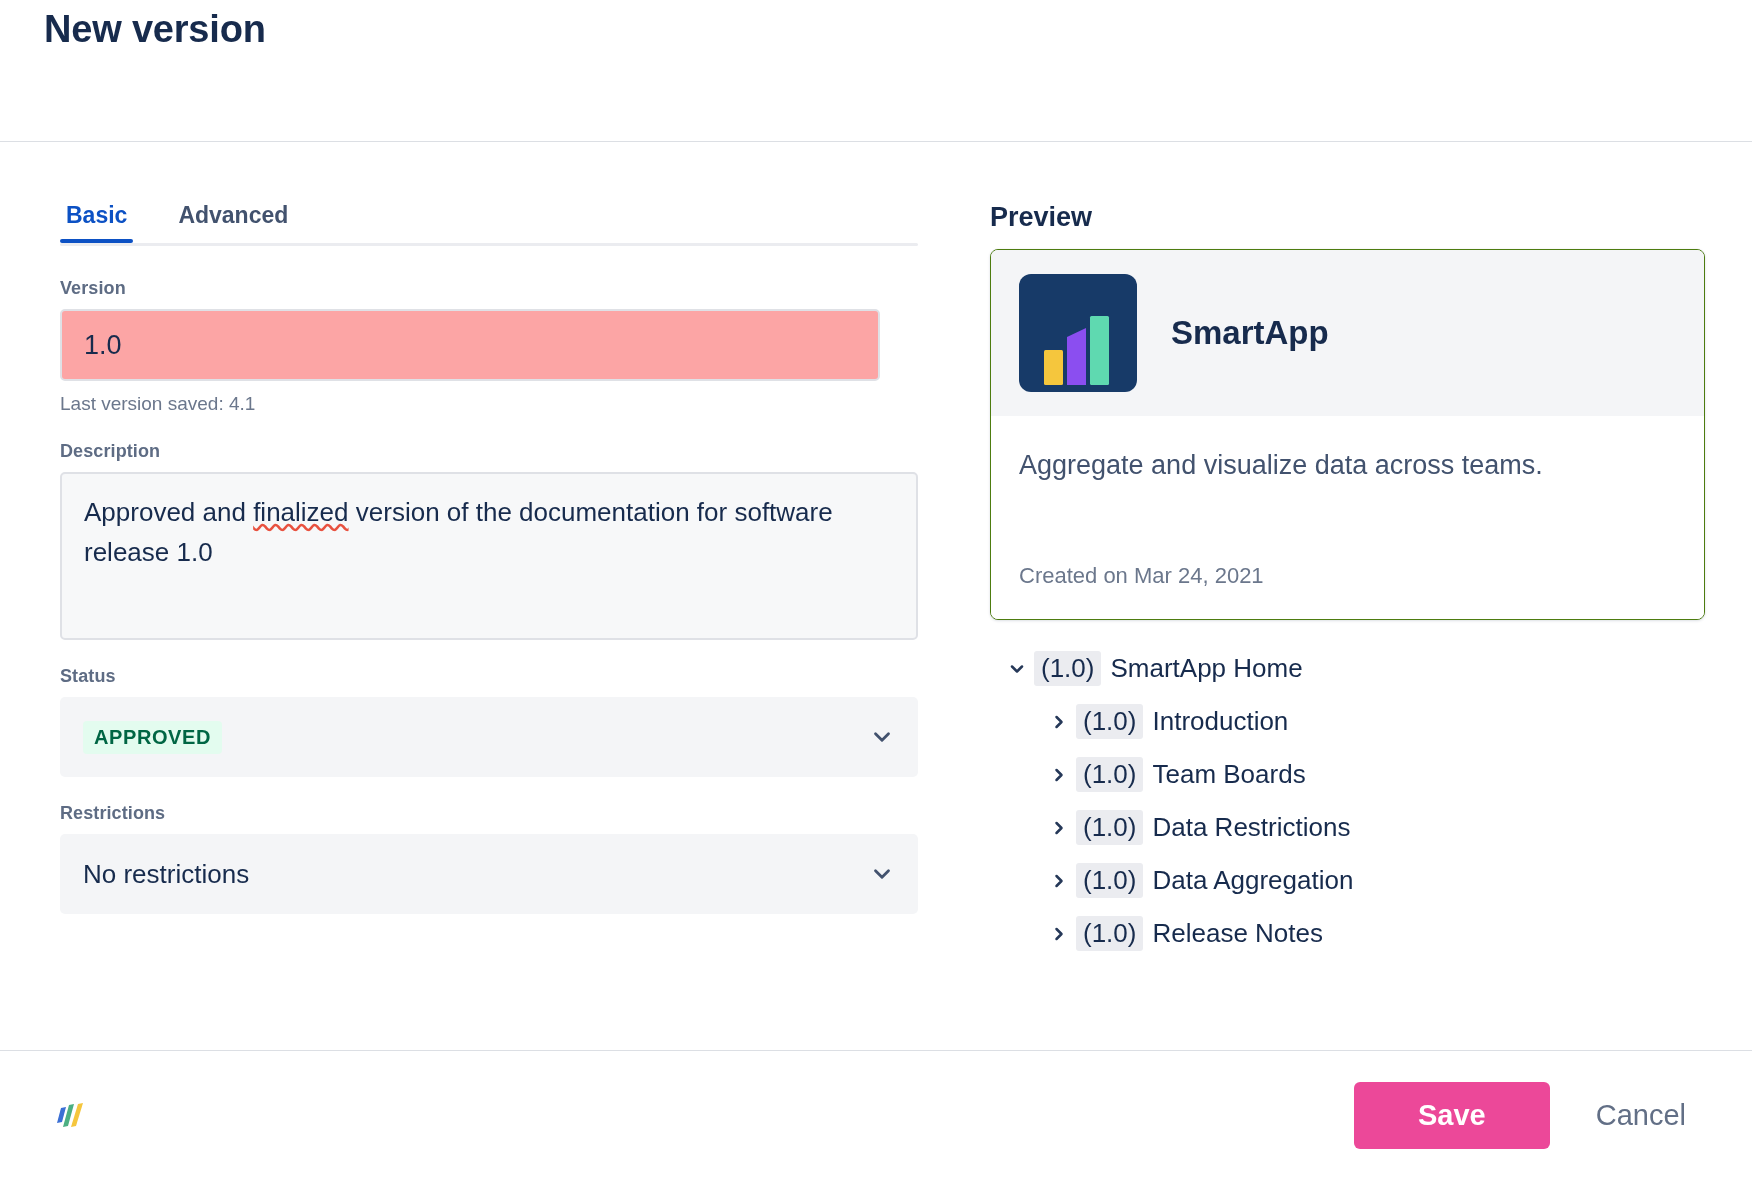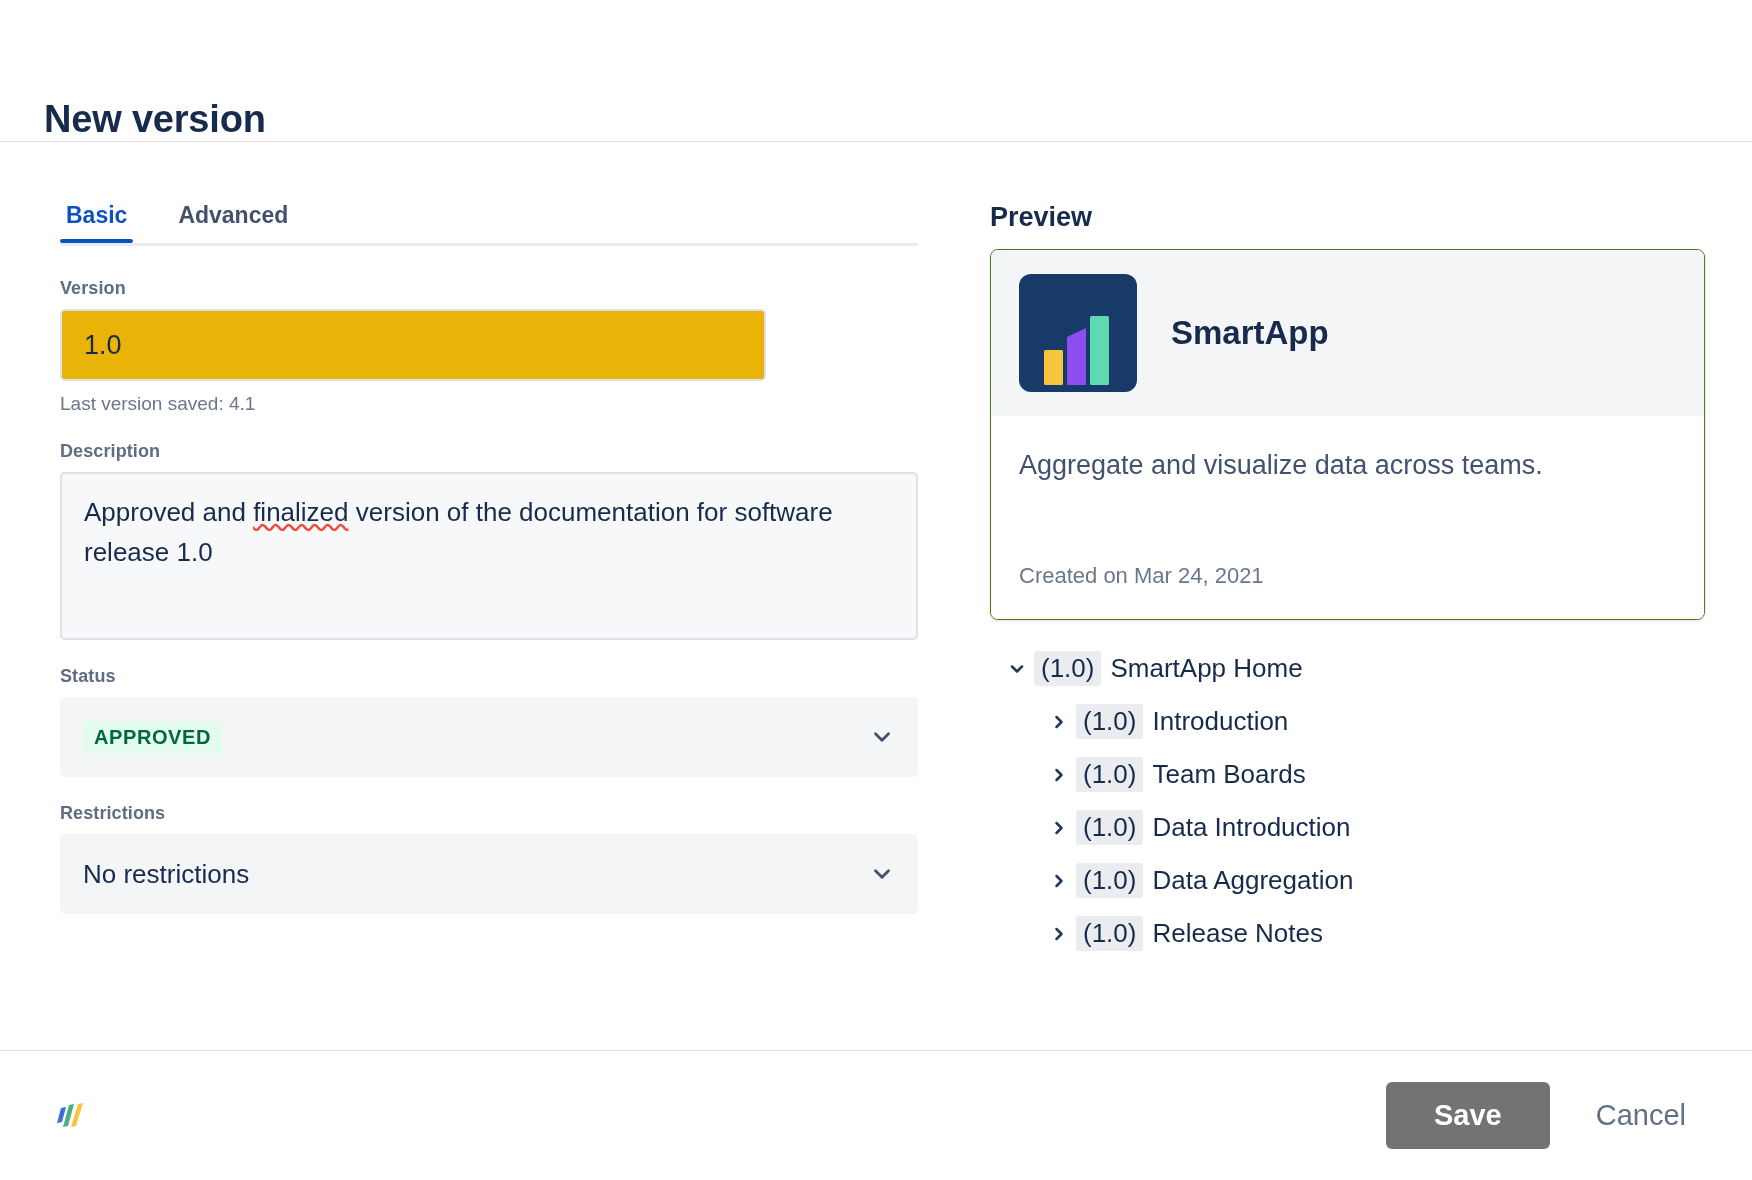--- a/index.html
+++ b/index.html
@@ -7,22 +7,22 @@
     width: 1752px; height: 1180px;
     background: #ffffff;
     font-family: "Liberation Sans", sans-serif;
     -webkit-font-smoothing: antialiased;
   }
   .dialog { position: relative; width: 1752px; height: 1180px; display: flex; flex-direction: column; background:#fff; }
 
   
   .dialog-header {
     height: 142px; flex: 0 0 142px;
-    display: flex; align-items: flex-end;
-    padding: 0 44px;
+    display: flex; align-items: flex-start;
+    padding: 8px 44px;
     border-bottom: 1px solid #dcdfe4;
   }
   .dialog-title { font-size: 38px; font-weight: 600; color: #172b4d; letter-spacing: -0.2px; }
 
   
   .dialog-body { flex: 1 1 auto; display: flex; position: relative; overflow: hidden; }
   .col-form { width: 990px; flex: 0 0 990px; padding: 60px 0 0 60px; }
   .col-preview { flex: 1 1 auto; padding: 60px 40px 0 0; position: relative; }
 
   
@@ -32,22 +32,22 @@
   .tab.active:after {
     content: ""; position: absolute; left: 0; right: 0; bottom: 0;
     height: 4px; background: #0c51c4; border-radius: 2px;
   }
   .tabs-rule { height: 3px; background: #ebecf0; width: 858px; margin-bottom: 32px; border-radius:2px; }
 
   
   .field { margin-bottom: 26px; }
   .field-label { font-size: 18px; font-weight: 700; color: #5e6c84; margin-bottom: 10px; letter-spacing: 0.1px; }
   .text-input {
-    width: 706px; height: 72px;
-    background: #eab308; border: 2px solid #dfe1e6; border-radius: 5px;
+    width: 820px; height: 72px;
+    background: #fca5a5; border: 2px solid #dfe1e6; border-radius: 5px;
     font-size: 27px; color: #172b4d;
     padding: 0 22px; display: flex; align-items: center;
     font-family: "Liberation Sans", sans-serif;
   }
   .helper-text { font-size: 19px; color: #6b778c; margin-top: 12px; }
   .textarea {
     width: 858px; height: 168px;
     background: #f7f8f9; border: 2px solid #dfe1e6; border-radius: 5px;
     font-size: 26px; color: #172b4d; line-height: 1.55;
     padding: 18px 22px;
@@ -104,22 +104,22 @@
   .dialog-footer {
     height: 130px; flex: 0 0 130px;
     border-top: 1px solid #dcdfe4;
     display: flex; align-items: center; justify-content: space-between;
     padding: 0 44px 0 50px;
   }
   .brand-mark { width: 40px; height: 40px; }
   .brand-mark svg { display:block; }
   .footer-actions { display: flex; align-items: center; gap: 24px; }
   .btn-save {
-    background: #737373; color: #fff; border: none; border-radius: 6px;
-    font-size: 29px; font-weight: 600; padding: 17px 48px; cursor: pointer;
+    background: #ec4899; color: #fff; border: none; border-radius: 6px;
+    font-size: 29px; font-weight: 600; padding: 17px 64px; cursor: pointer;
     font-family: "Liberation Sans", sans-serif;
   }
   .btn-cancel {
     background: transparent; border: none; color: #626f86;
     font-size: 29px; padding: 17px 22px; cursor: pointer;
     font-family: "Liberation Sans", sans-serif;
   }
 </style>
 </head>
 <body>
@@ -235,21 +235,21 @@
           <span class="tree-label">Team Boards</span>
         </div>
 
         <div class="tree-row child">
           <span class="tw">
             <svg width="20" height="20" viewBox="0 0 24 24" fill="none" stroke="currentColor" stroke-width="3" stroke-linecap="round" stroke-linejoin="round">
                 <polyline points="9 6 15 12 9 18"></polyline>
               </svg>
           </span>
           <span class="ver-chip">(1.0)</span>
-          <span class="tree-label">Data Introduction</span>
+          <span class="tree-label">Data Restrictions</span>
         </div>
 
         <div class="tree-row child">
           <span class="tw">
             <svg width="20" height="20" viewBox="0 0 24 24" fill="none" stroke="currentColor" stroke-width="3" stroke-linecap="round" stroke-linejoin="round">
                 <polyline points="9 6 15 12 9 18"></polyline>
               </svg>
           </span>
           <span class="ver-chip">(1.0)</span>
           <span class="tree-label">Data Aggregation</span>

